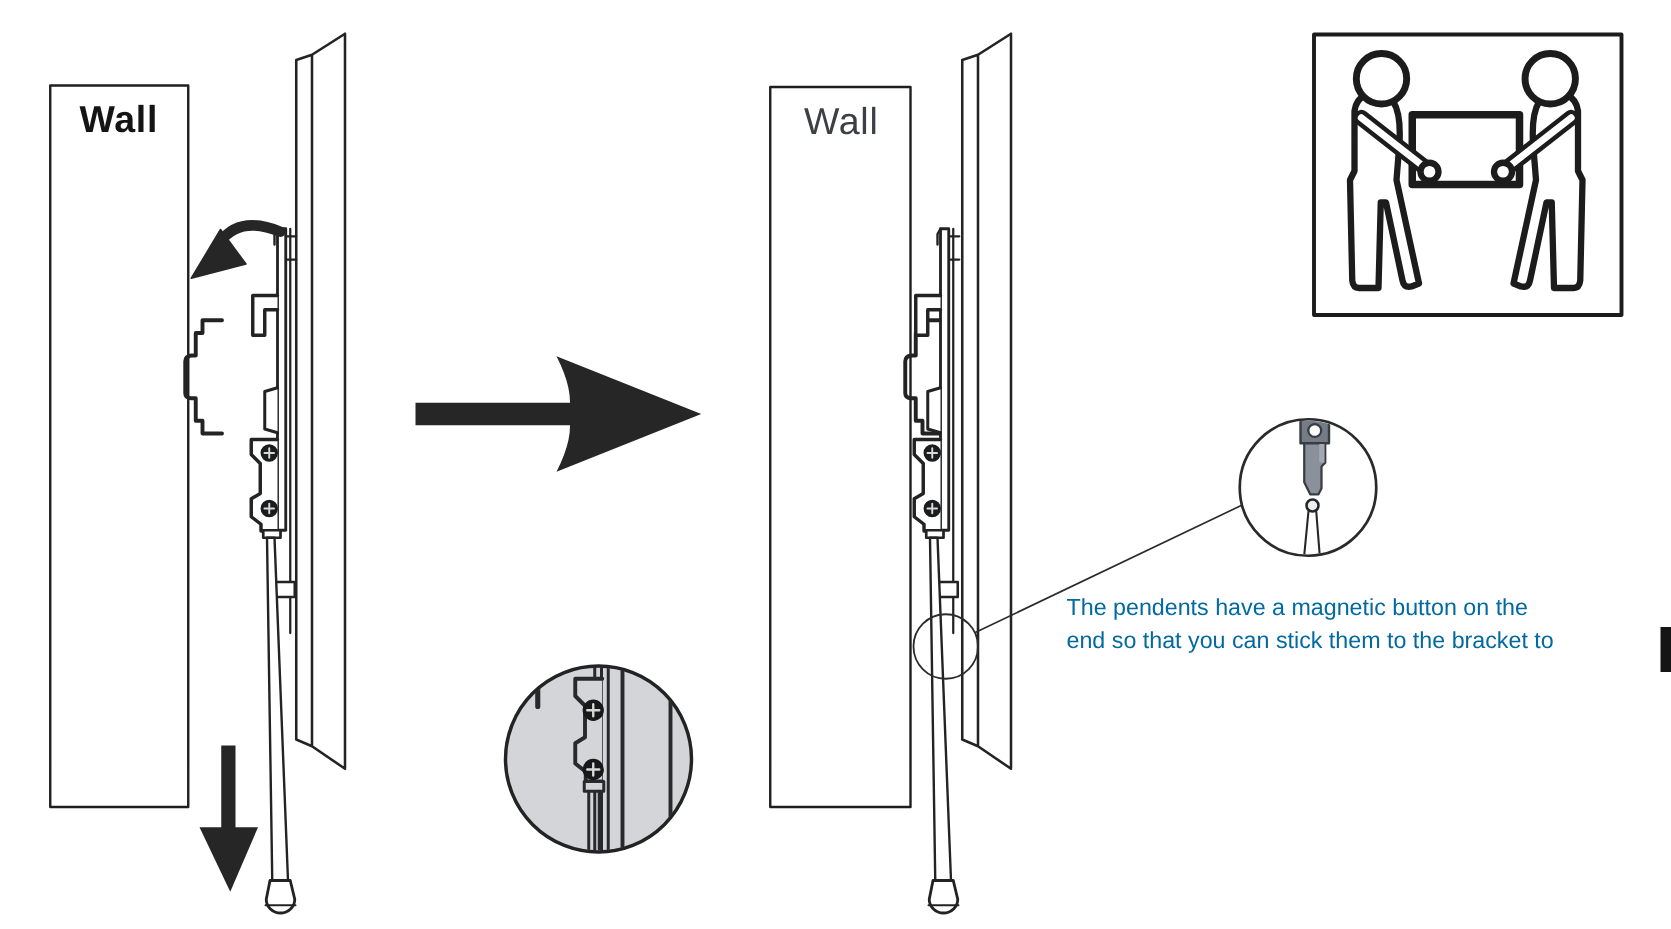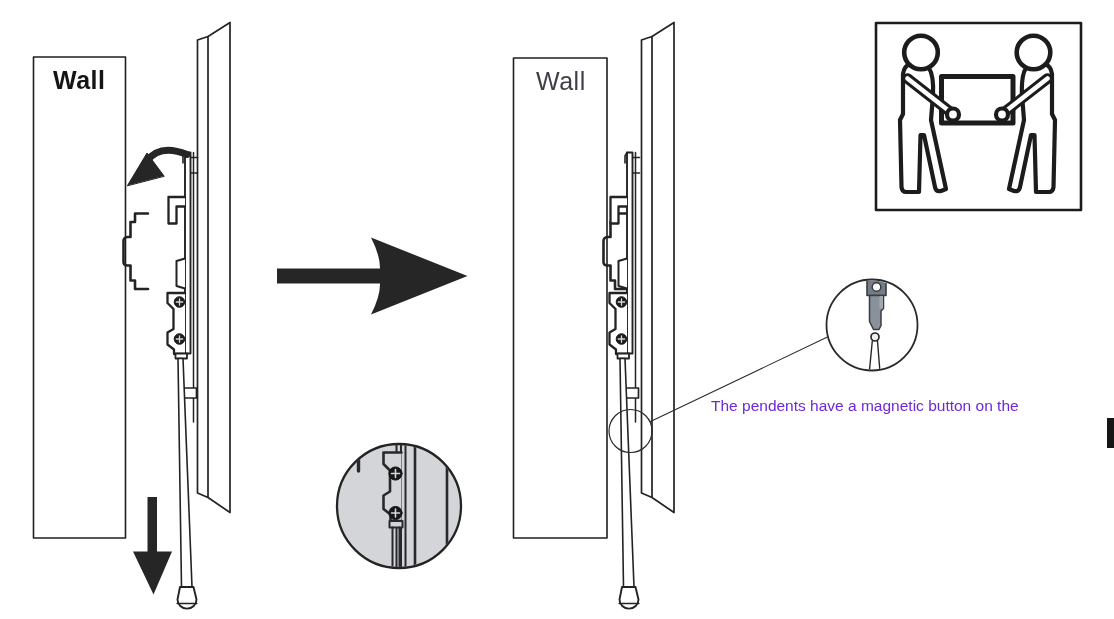--- a/index.html
+++ b/index.html
@@ -6,21 +6,21 @@
   #screen{
     position:relative;width:1114px;height:619px;background:#fff;overflow:hidden;
     font-family:"Liberation Sans",sans-serif;
     padding-left:32px;
   }
   #lineart{position:absolute;left:0;top:0;}
   .wall-label{position:absolute;font-size:25px;letter-spacing:.5px;white-space:nowrap;}
   .wall-label.bold{left:53px;top:66px;font-weight:700;color:#141414;}
   .wall-label.light{left:536px;top:67px;font-weight:400;color:#3d3f46;}
   .caption{
-    position:absolute;left:711px;top:395px;color:#6d28d9;
+    position:absolute;left:711px;top:395px;color:#0369a1;
     font-size:15.5px;line-height:21.5px;
   }
   .caption div{white-space:nowrap;}
   .edge-artifact{position:absolute;left:1107px;top:418px;width:7px;height:30px;background:#151515;}
 </style>
 </head>
 <body>
 
 <div id="screen">
 
@@ -154,16 +154,17 @@
       <path d="M1047.5,78.5 L1004,112.5" stroke="#ffffff" stroke-width="4.6"></path>
       <circle cx="1002" cy="114.5" r="6" fill="#ffffff" stroke-width="4.2"></circle>
     </g>
   </svg>
 
   <div class="wall-label bold">Wall</div>
   <div class="wall-label light">Wall</div>
 
   <div class="caption">
     <div>The pendents have a magnetic button on the</div>
+    <div>end so that you can stick them to the bracket to</div>
   </div>
 
   <div class="edge-artifact"></div>
 </div>
 
 </body></html>

